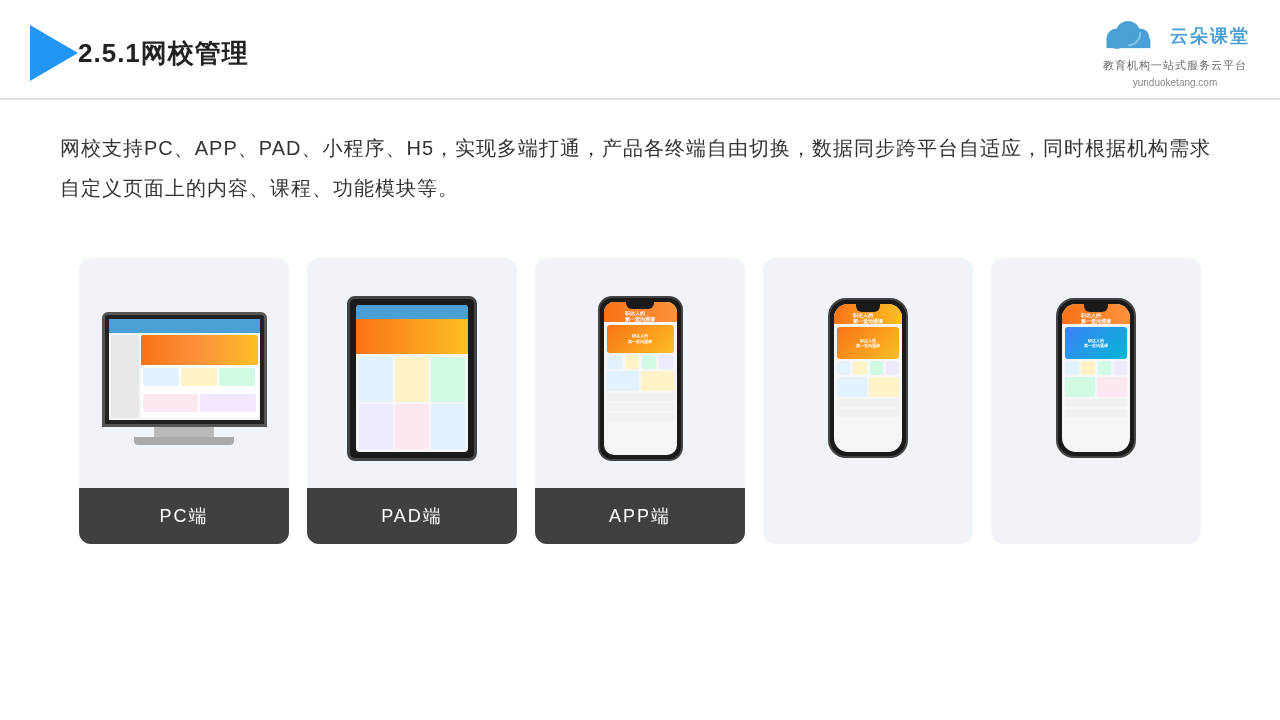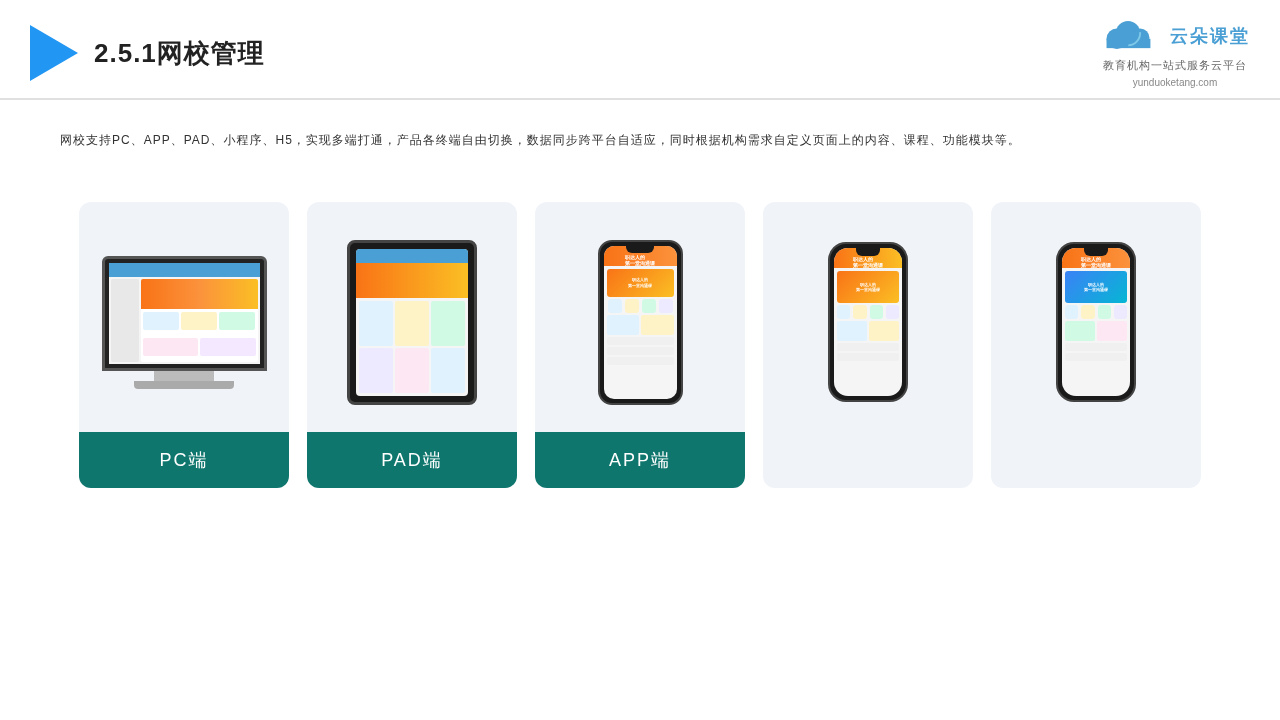--- a/index.html
+++ b/index.html
@@ -15,21 +15,21 @@
     .header {
       display: flex;
       align-items: center;
       justify-content: space-between;
       padding: 18px 30px 10px 30px;
       border-bottom: 2px solid #e0e0e0;
     }
     .header-left {
       display: flex;
       align-items: center;
-      gap: 16px;
+      gap: 0;
     }
     .logo-triangle {
       width: 0;
       height: 0;
       border-top: 28px solid transparent;
       border-bottom: 28px solid transparent;
       border-left: 48px solid #2196f3;
     }
     .page-title {
       font-size: 26px;
@@ -64,21 +64,21 @@
       letter-spacing: 1px;
     }
     .brand-url {
       font-size: 10px;
       color: #888;
     }
 
     
     .description {
       padding: 28px 60px 10px 60px;
-      font-size: 12px;
+      font-size: 20px;
       color: #333;
       line-height: 2;
       letter-spacing: 1px;
     }
 
     
     .cards-container {
       display: flex;
       justify-content: center;
       gap: 18px;
@@ -323,21 +323,21 @@
     }
     .tablet-cell:nth-child(2) { background: #fef3c7; }
     .tablet-cell:nth-child(3) { background: #d1fae5; }
     .tablet-cell:nth-child(4) { background: #ede9fe; }
     .tablet-cell:nth-child(5) { background: #fce7f3; }
     .tablet-cell:nth-child(6) { background: #e0f2fe; }
 
     
     .card-label {
       width: 100%;
-      background: #0f766e;
+      background: #404040;
       color: white;
       text-align: center;
       font-size: 18px;
       padding: 16px 0;
       font-weight: 500;
       letter-spacing: 2px;
       margin-top: 10px;
     }
   </style>
 </head>

